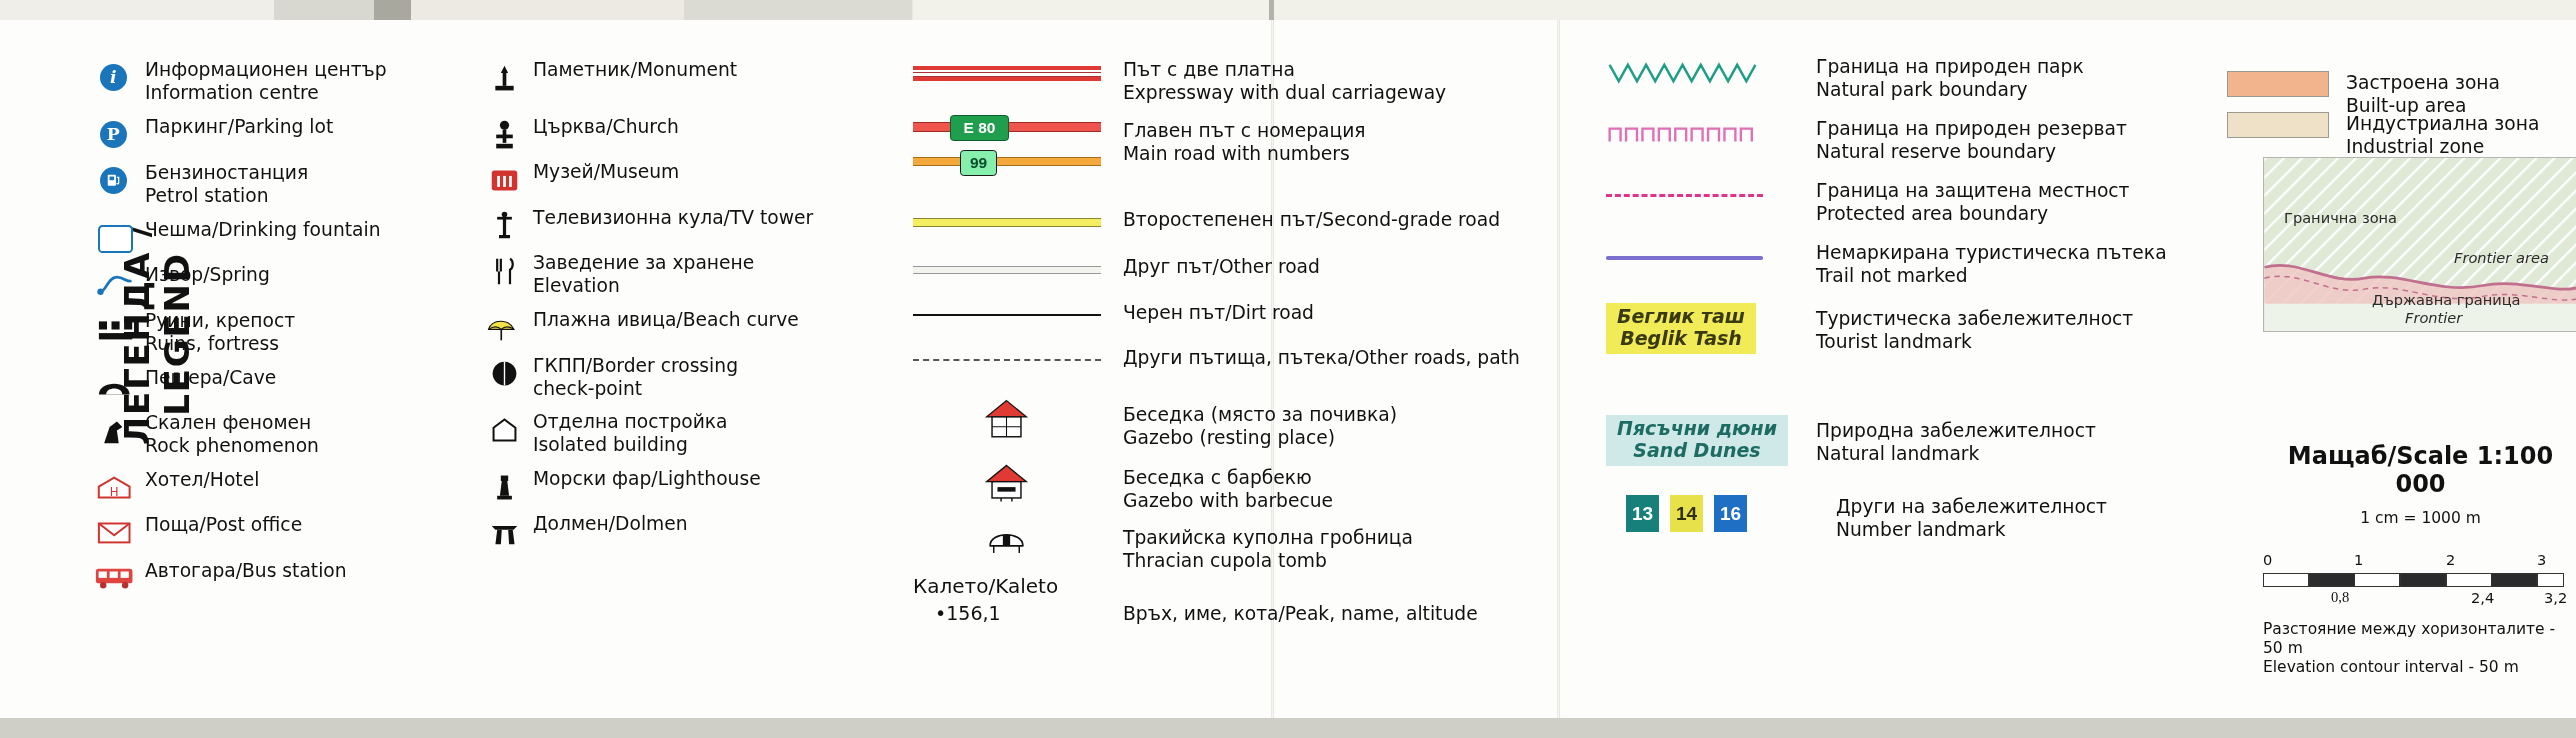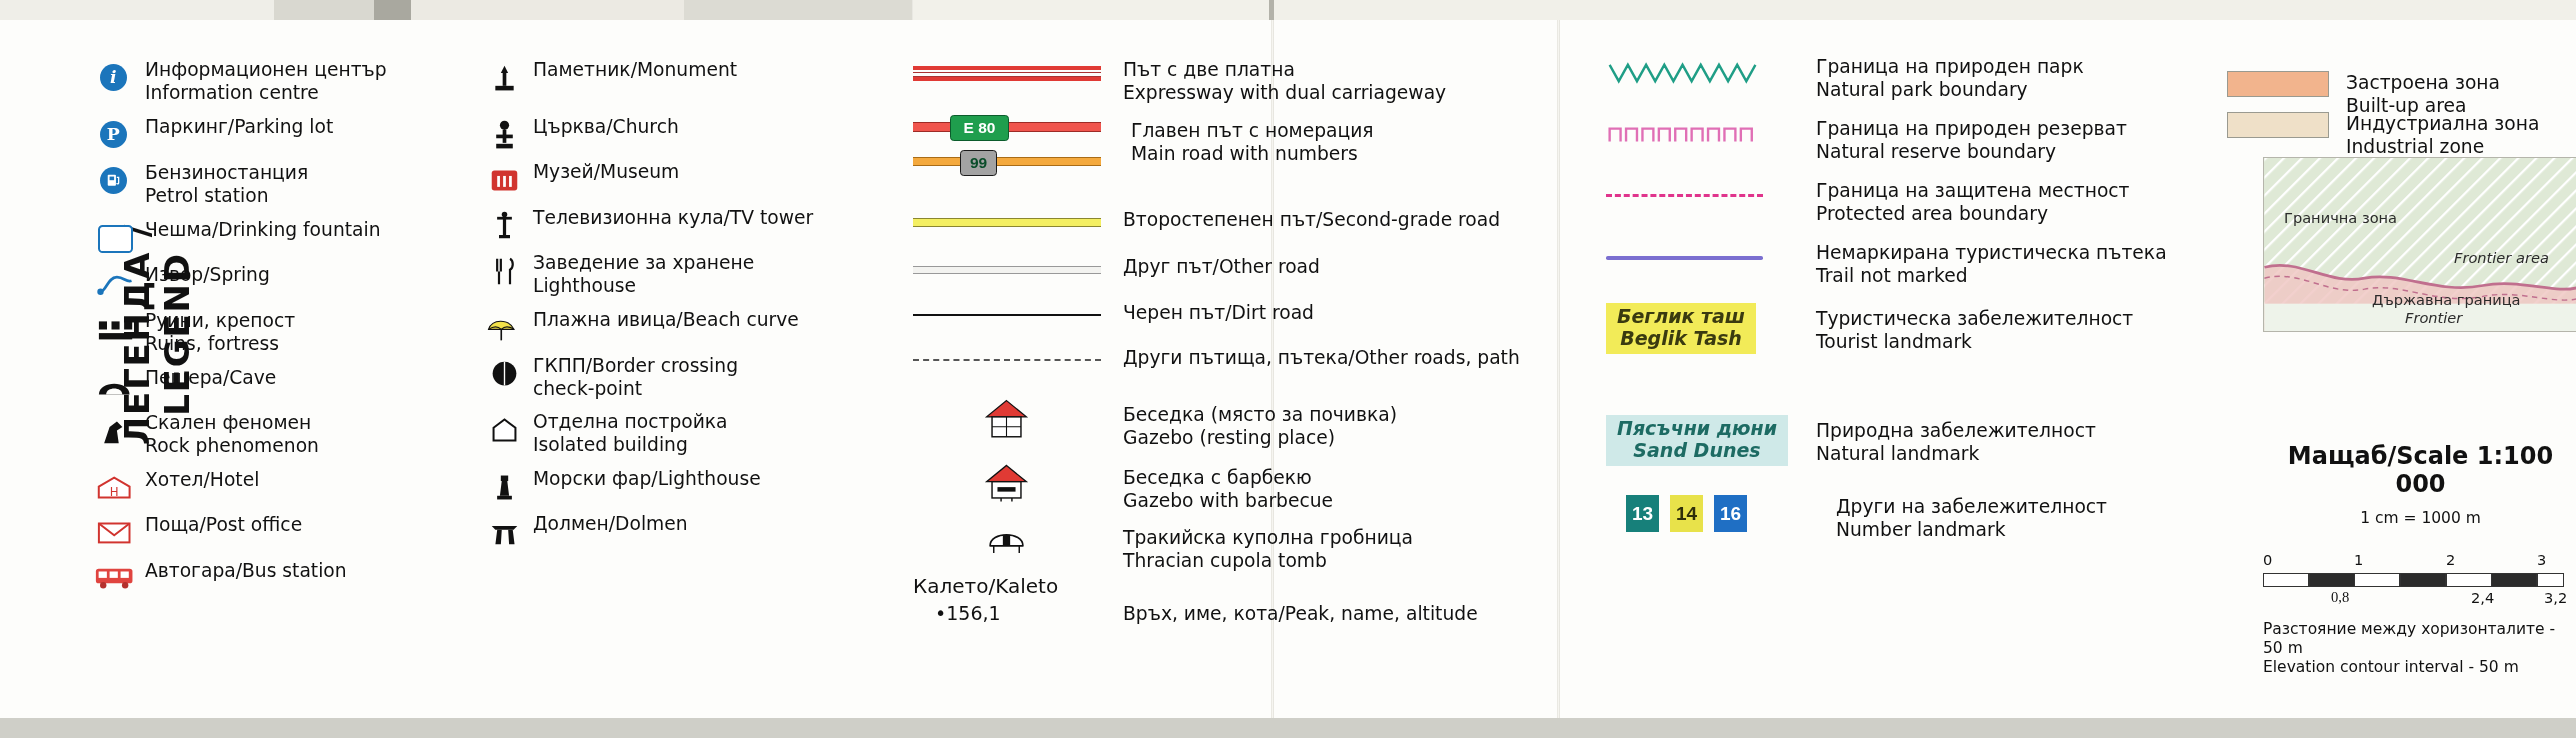--- a/index.html
+++ b/index.html
@@ -238,21 +238,21 @@
         <div class="lbl">Телевизионна кула/TV tower</div>
       </div>
 
       <div class="row" style="top:193px;">
         <div class="ico">
           <svg width="37" height="33" style="position:absolute;left:11px;top:3.7px;" viewBox="0 0 40 36">
             <path d="M12 4 L12 18 M16 4 L16 18 M14 18 L14 32" stroke="#111" stroke-width="2.4" fill="none"></path>
             <path d="M26 4 C30 6 30 14 26 16 L26 32" stroke="#111" stroke-width="2.4" fill="none"></path>
           </svg>
         </div>
-        <div class="lbl"><span>Заведение за хранене</span><span class="l2">Lighthouse</span></div>
+        <div class="lbl"><span>Заведение за хранене</span><span class="l2">Elevation</span></div>
       </div>
 
       <div class="row" style="top:250px;">
         <div class="ico">
           <svg width="42" height="31" style="position:absolute;left:8.2px;top:4.6px;" viewBox="0 0 46 34">
             <path d="M6 18 C10 6 28 6 34 18 Z" fill="#f2e14a" stroke="#111" stroke-width="1.2"></path>
             <path d="M20 18 L20 30" stroke="#111" stroke-width="1.8"></path>
             <path d="M6 18 C12 14 16 14 20 18 C24 14 28 14 34 18" fill="none" stroke="#111" stroke-width="1.2"></path>
           </svg>
         </div>
@@ -308,28 +308,28 @@
 
       <div class="row" style="top:0;">
         <div class="roadbox">
           <div class="rline" style="top:8.2px;width:188px;height:3.7px;background:#e03a34;"></div>
           <div class="rline" style="top:13.7px;width:188px;height:3.7px;background:#fdfdfb;border-top:0.9px solid #a33;border-bottom:0.9px solid #a33;"></div>
           <div class="rline" style="top:19px;width:188px;height:3.7px;background:#e03a34;"></div>
         </div>
         <div class="lbl"><span>Път с две платна</span><span class="l2">Expressway with dual carriageway</span></div>
       </div>
 
-      <div class="row" style="top:57px;gap:8px;">
+      <div class="row" style="top:57px;">
         <div class="roadbox" style="height:73px;">
           <div class="rline" style="top:7.3px;width:188px;height:7.3px;background:#f0554d;border-top:0.9px solid #9d2b26;border-bottom:0.9px solid #9d2b26;"></div>
           <div class="shield" style="left:37px;top:0px;width:57px;height:24px;background:#1f9e4d;color:#fff;border-color:#0c5c2c;">
             <span>E 80</span>
           </div>
           <div class="rline" style="top:42px;width:188px;height:7.3px;background:#f4a93d;border-top:0.9px solid #a96c16;border-bottom:0.9px solid #a96c16;"></div>
-          <div class="shield" style="left:47px;top:35px;width:35px;height:24px;background:#a3a3a3;color:#0a4d2a;">
+          <div class="shield" style="left:47px;top:35px;width:35px;height:24px;background:#86efac;color:#0a4d2a;">
             <span>99</span>
           </div>
         </div>
         <div class="lbl" style="padding-top:3.7px;"><span>Главен път с номерация</span><span class="l2">Main road with numbers</span></div>
       </div>
 
       <div class="row" style="top:150px;">
         <div class="roadbox">
           <div class="rline" style="top:10px;width:188px;height:7.3px;background:#f4ef62;border-top:0.9px solid #8a8630;border-bottom:0.9px solid #8a8630;"></div>
         </div>

